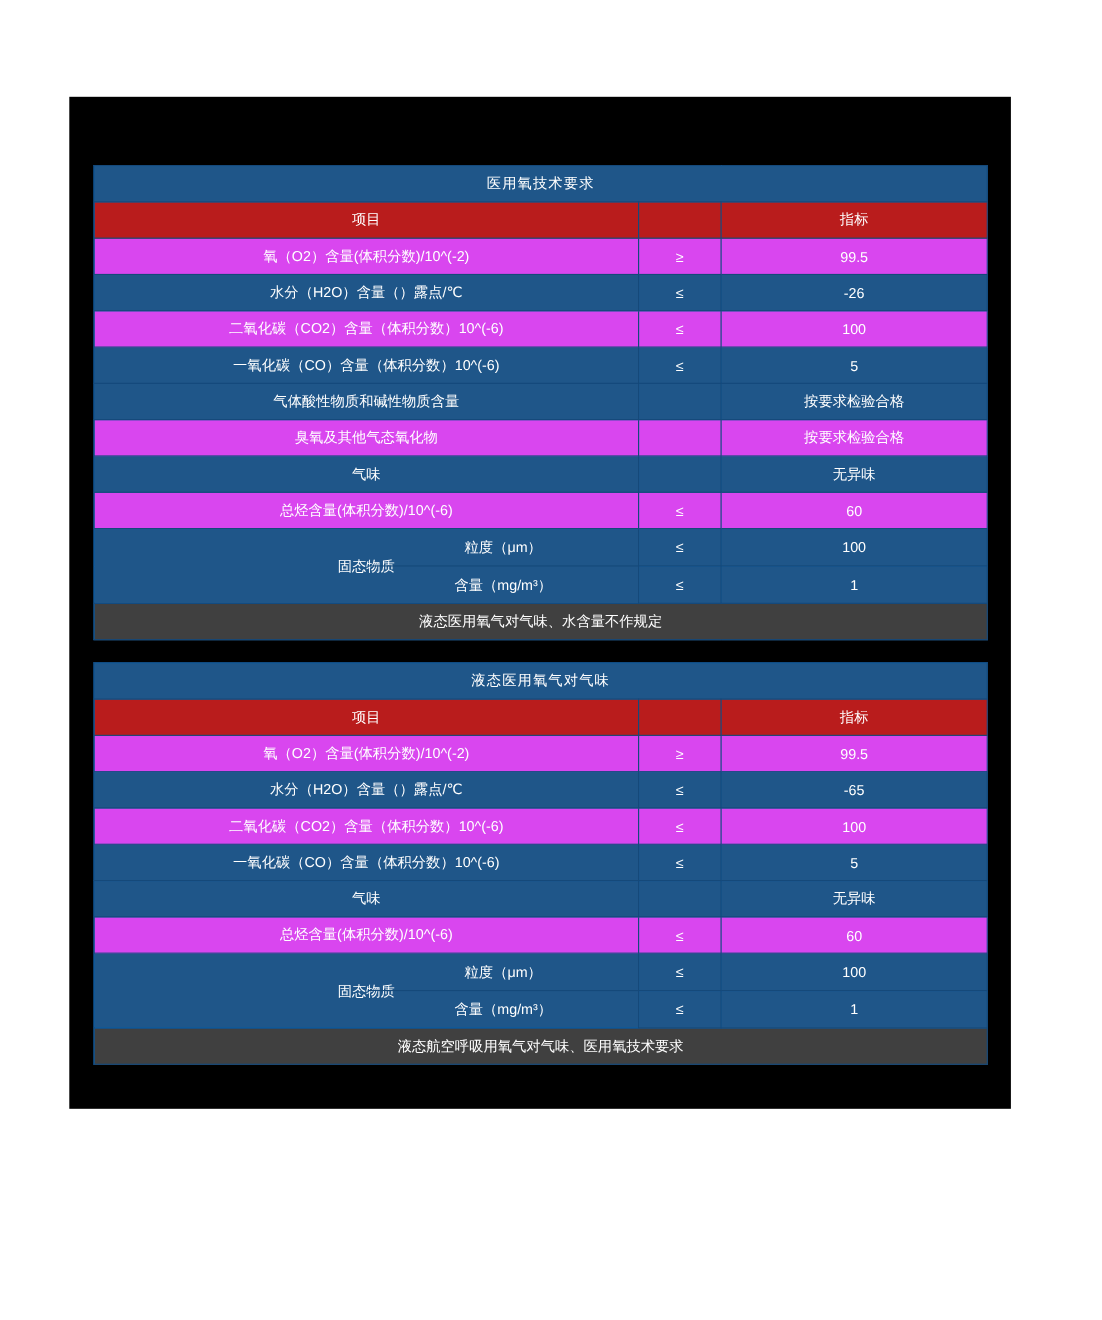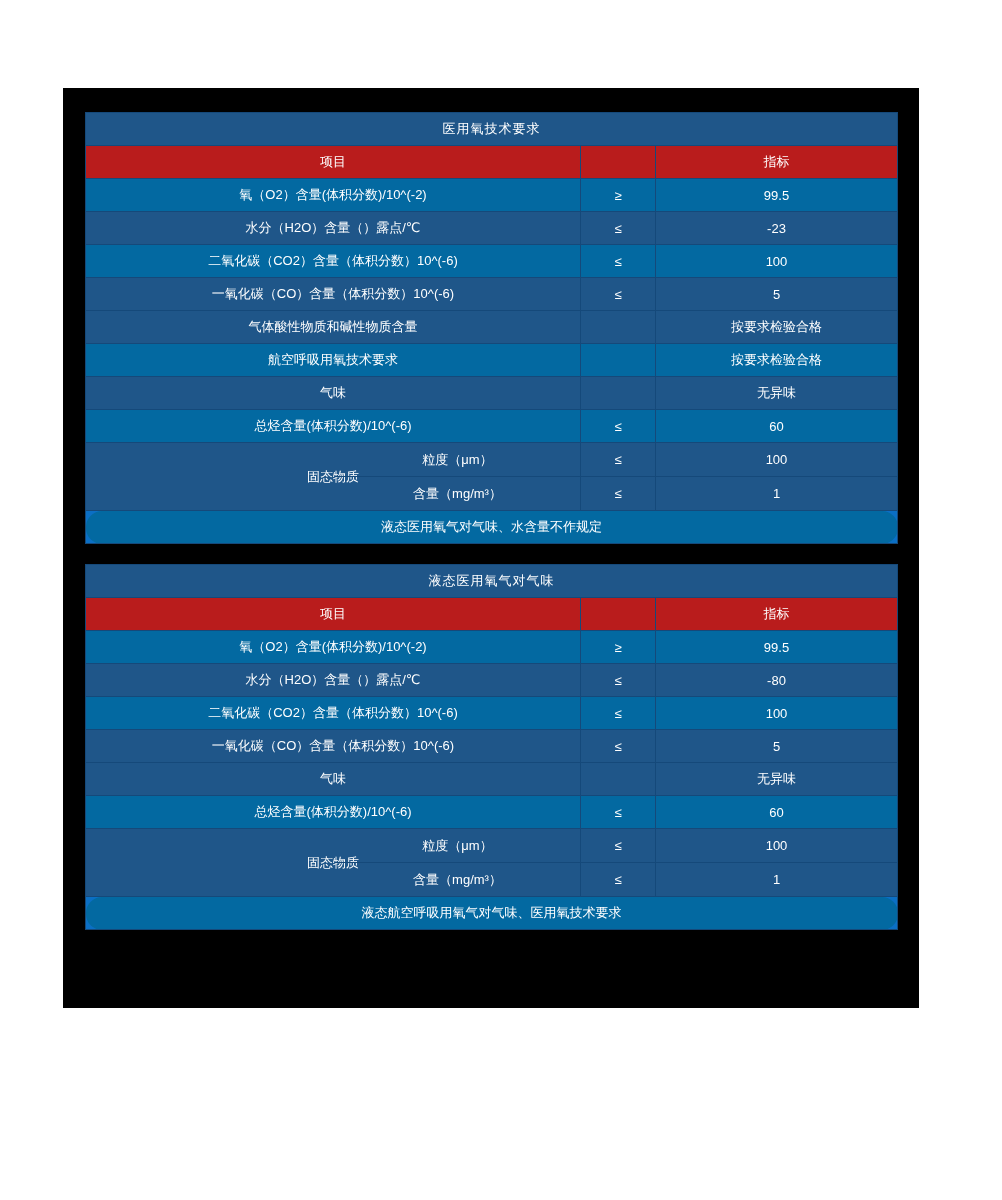--- a/index.html
+++ b/index.html
@@ -32,20 +32,21 @@
     box-sizing: border-box;
     padding: 24px 22px 24px 22px;
   }
 
   .tables {
     width: 100%;
     height: 100%;
     display: flex;
     flex-direction: column;
     gap: 20px;
+    margin-top: 38px;
   }
 
   table.spec {
     border-collapse: collapse;
     width: 100%;
     table-layout: fixed;
     background: #0b6fc4;
   }
 
   table.spec td, table.spec th {
@@ -70,30 +71,29 @@
 
   .head-row td {
     background: #b91c1c;
     height: 32px;
   }
 
   .r-dark td {
     background: #1f5689;
   }
   .r-light td {
-    background: #0369a1;
+    background: #d946ef;
   }
 
   .note-row td {
-    background: #0369a1;
+    background: #404040;
     text-align: left;
     padding-left: 14px;
     height: 34px;
     font-size: 13px;
-    border-radius: 16px;
   }
 
   .sym {
     font-size: 13px;
   }
 
   .solid-label {
     text-align: center;
   }
 
@@ -126,39 +126,39 @@
           </tr>
 
           <tr class="r-light">
             <td>氧（O2）含量(体积分数)/10^(-2)</td>
             <td class="sym">≥</td>
             <td>99.5</td>
           </tr>
           <tr class="r-dark">
             <td>水分（H2O）含量（）露点/℃</td>
             <td class="sym">≤</td>
-            <td>-23</td>
+            <td>-26</td>
           </tr>
           <tr class="r-light">
             <td>二氧化碳（CO2）含量（体积分数）10^(-6)</td>
             <td class="sym">≤</td>
             <td>100</td>
           </tr>
           <tr class="r-dark">
             <td>一氧化碳（CO）含量（体积分数）10^(-6)</td>
             <td class="sym">≤</td>
             <td>5</td>
           </tr>
           <tr class="r-dark">
             <td>气体酸性物质和碱性物质含量</td>
             <td class="sym"></td>
             <td>按要求检验合格</td>
           </tr>
           <tr class="r-light">
-            <td>航空呼吸用氧技术要求</td>
+            <td>臭氧及其他气态氧化物</td>
             <td class="sym"></td>
             <td>按要求检验合格</td>
           </tr>
           <tr class="r-dark">
             <td>气味</td>
             <td class="sym"></td>
             <td>无异味</td>
           </tr>
           <tr class="r-light">
             <td>总烃含量(体积分数)/10^(-6)</td>
@@ -199,21 +199,21 @@
           </tr>
 
           <tr class="r-light">
             <td>氧（O2）含量(体积分数)/10^(-2)</td>
             <td class="sym">≥</td>
             <td>99.5</td>
           </tr>
           <tr class="r-dark">
             <td>水分（H2O）含量（）露点/℃</td>
             <td class="sym">≤</td>
-            <td>-80</td>
+            <td>-65</td>
           </tr>
           <tr class="r-light">
             <td>二氧化碳（CO2）含量（体积分数）10^(-6)</td>
             <td class="sym">≤</td>
             <td>100</td>
           </tr>
           <tr class="r-dark">
             <td>一氧化碳（CO）含量（体积分数）10^(-6)</td>
             <td class="sym">≤</td>
             <td>5</td>

